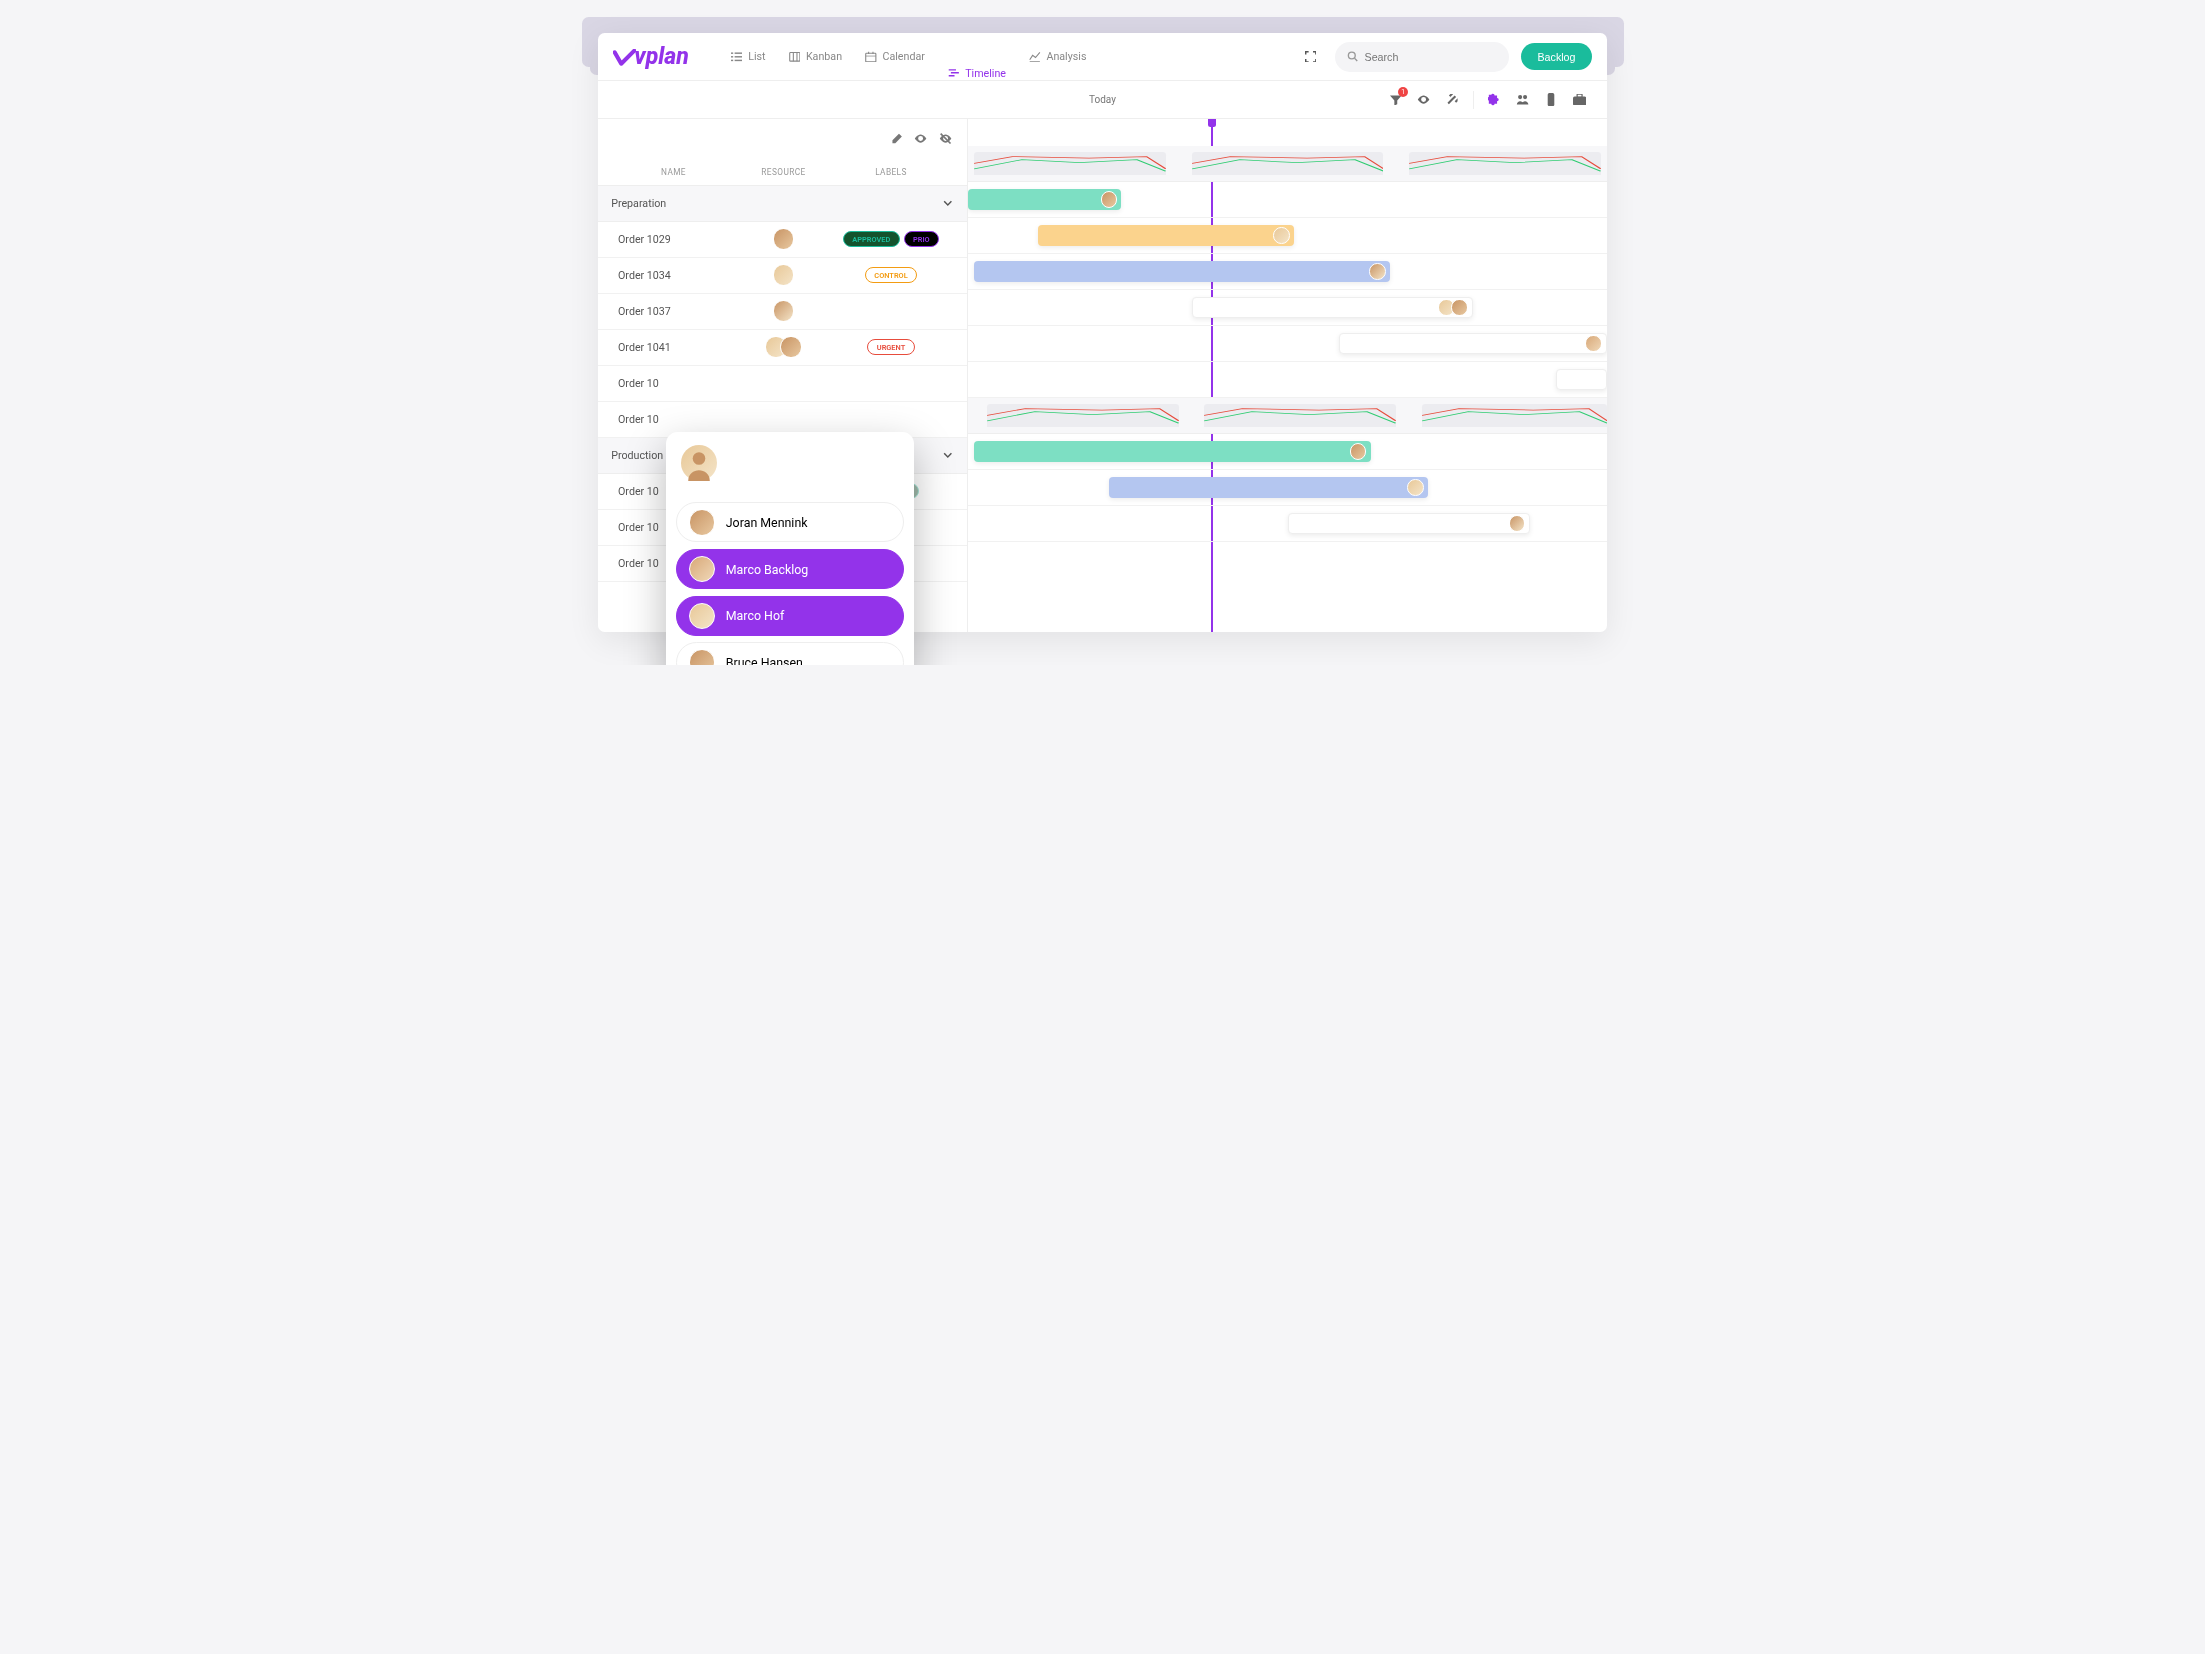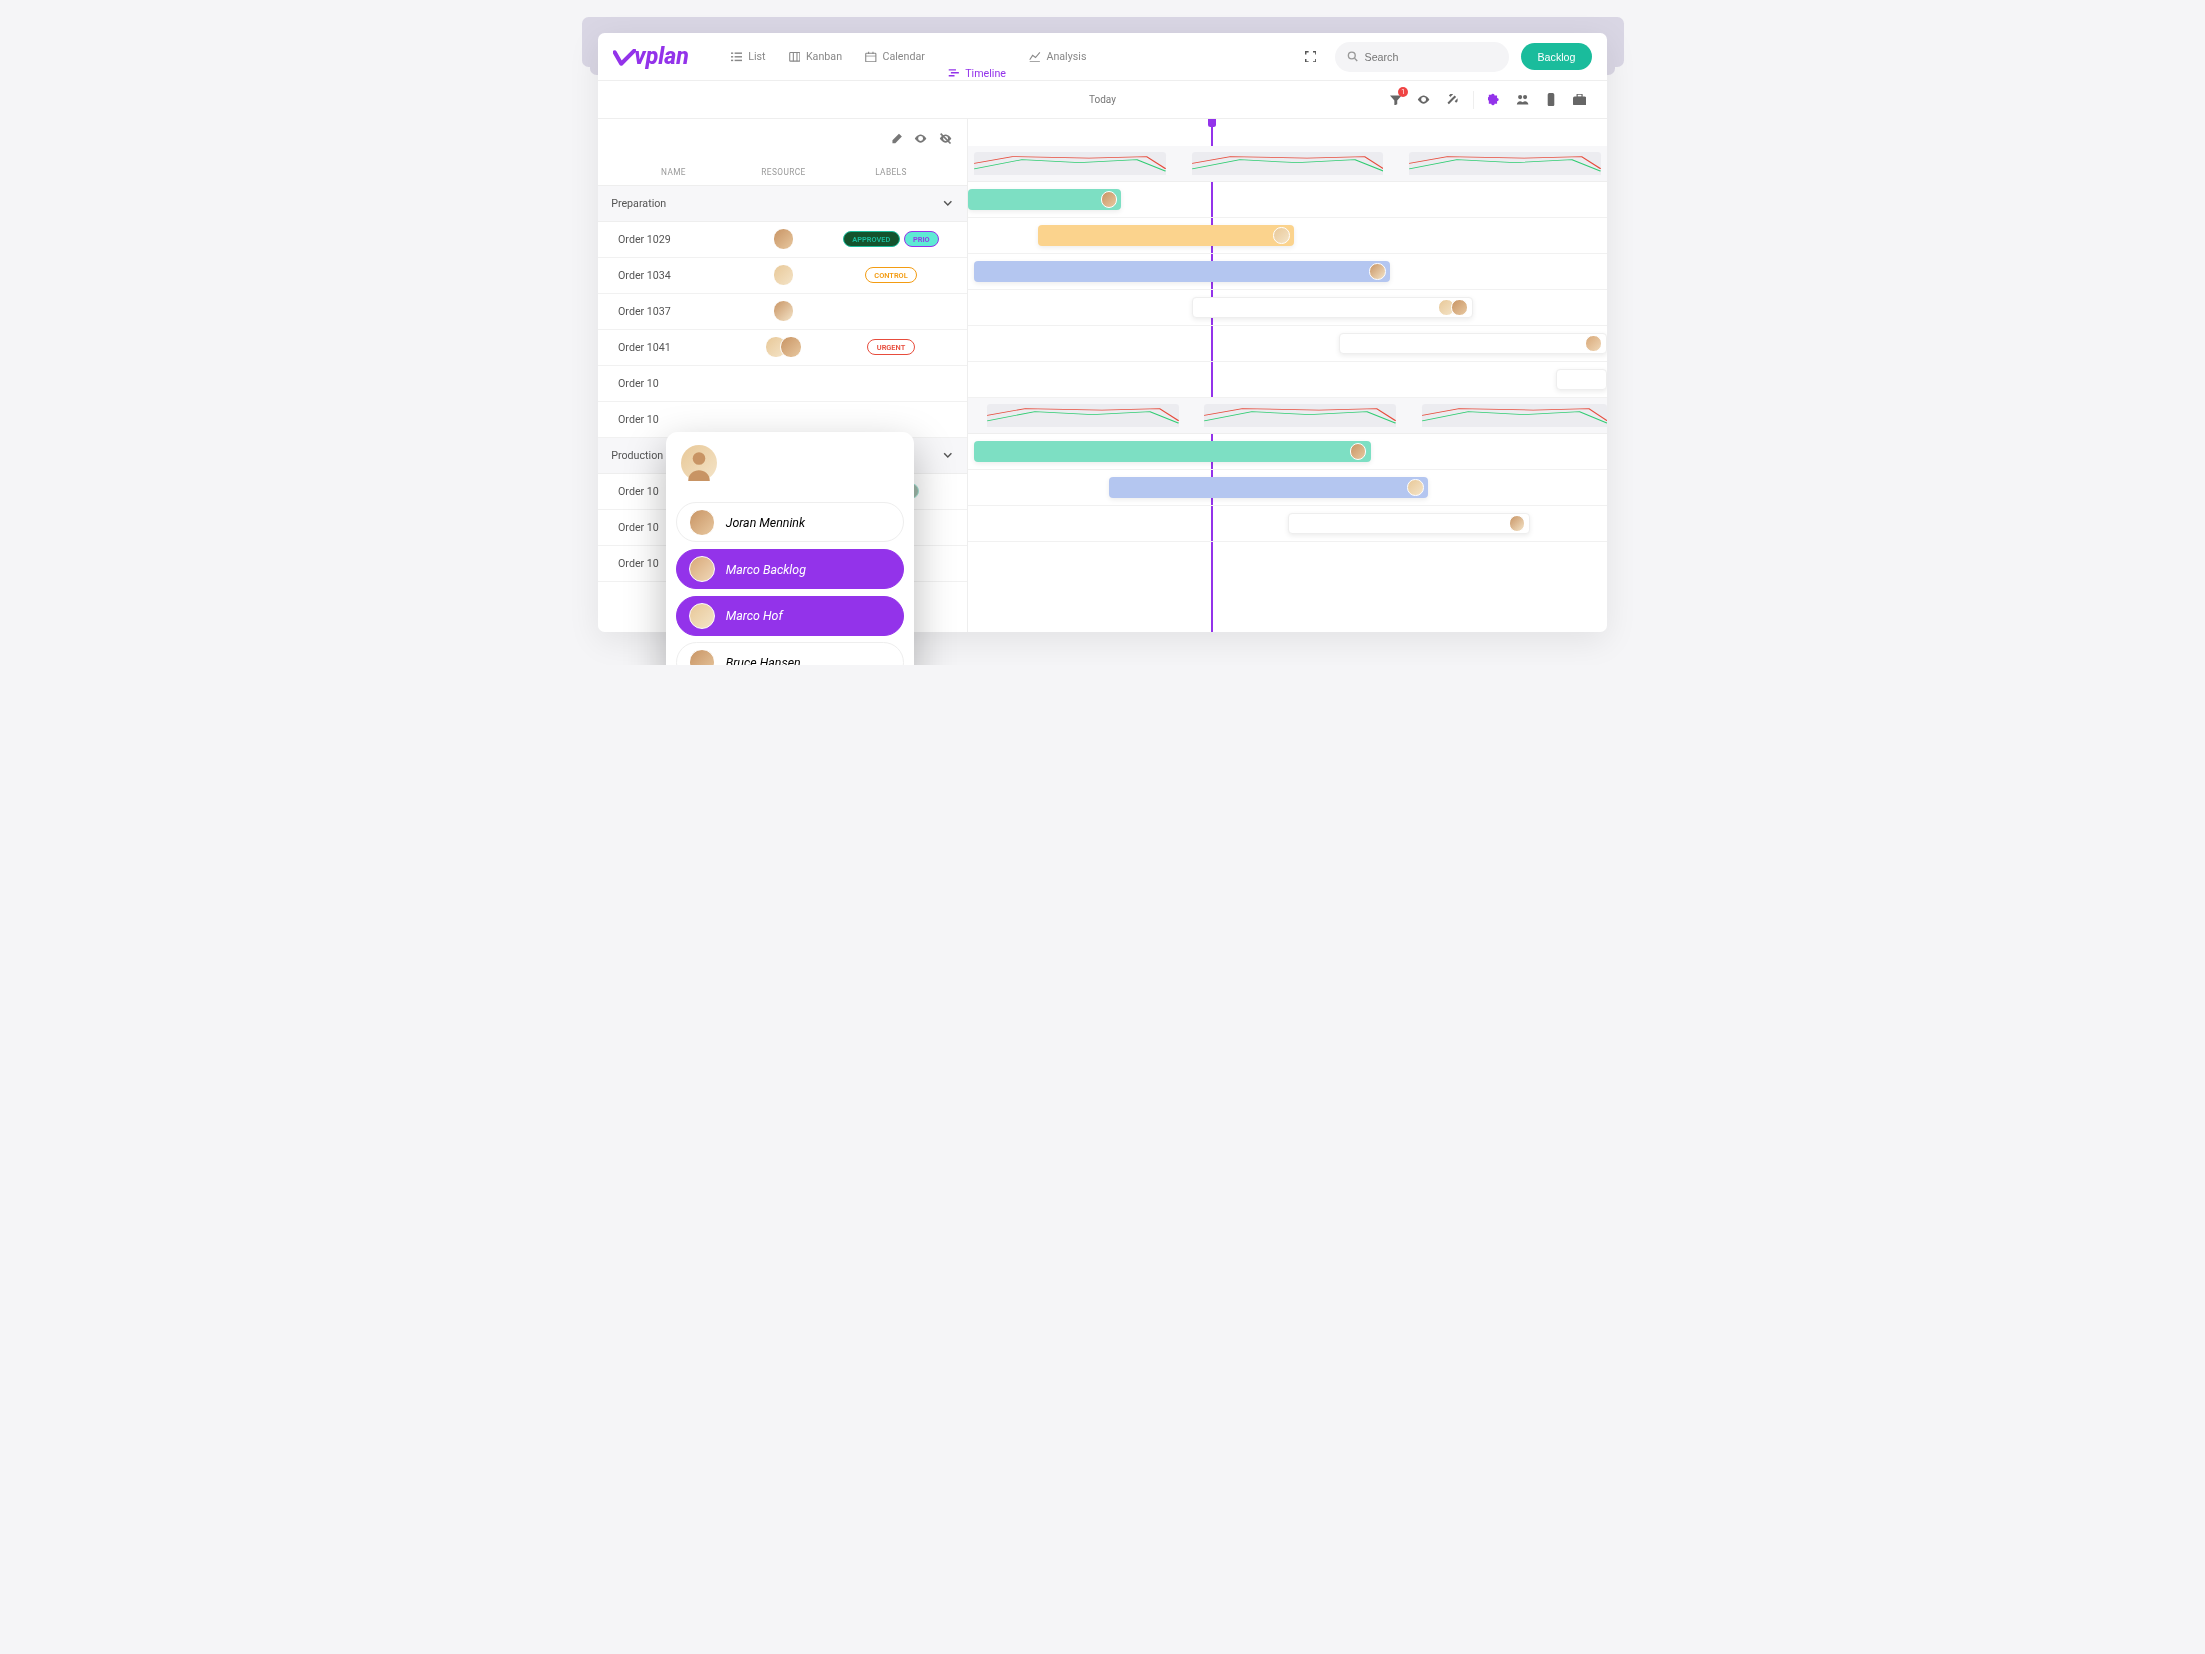--- a/index.html
+++ b/index.html
@@ -41,21 +41,21 @@
 .grp { display: flex; align-items: center; height: 36px; background: #f7f7f9; padding: 0 13.2px; font-size: 10.7px; color: #555; border-bottom: 0.8px solid #eee; }
 .grp .chev { margin-left: auto; }
 .row { display: flex; align-items: center; height: 36px; border-bottom: 0.8px solid #f1f1f1; }
 .row .nm { width: 139px; padding-left: 20px; font-size: 10.7px; color: #555; }
 .row .res { width: 93px; display: flex; justify-content: center; gap: -3.3px; }
 .avatar { width: 21.5px; height: 21.5px; border-radius: 50%; border: 1.7px solid #fff; background: linear-gradient(135deg,#d4a574,#f0d5b0); display: inline-flex; align-items: center; justify-content: center; overflow: hidden; }
 .avatar.a1{background: linear-gradient(135deg,#c89464,#e8c8a0);} .avatar.a2{background: linear-gradient(135deg,#e8c898,#f4e4c8);} .avatar.a3{background: linear-gradient(135deg,#c89464,#f4e4c8);} .avatar.a4{background: linear-gradient(135deg,#d8a878,#f0d8b8);}
 .row .lab { width: 122px; display: flex; gap: 4.1px; justify-content: center; }
 .pill { font-size: 7.4px; font-weight: 600; padding: 2.5px 8.3px; border-radius: 9px; border: 0.8px solid; }
 .pill.approved { color: #1abc9c; border-color: #1abc9c; background: #14532d; }
-.pill.prio { color: #9333ea; border-color: #9333ea; background: #5eead4; }
+.pill.prio { color: #9333ea; border-color: #9333ea; background: #000000; }
 .pill.control { color: #f39c12; border-color: #f39c12; }
 .pill.urgent { color: #e74c3c; border-color: #e74c3c; }
 .right { flex: 1; position: relative; overflow: hidden; }
 .wkheads { display: flex; height: 40px; align-items: center; font-size: 10px; color: #888; border-bottom: 0.8px solid #eee; }
 .wkheads > div { flex: 1; text-align: center; }
 .tl-grp { height: 36px; position: relative; background: #f7f7f9; border-bottom: 0.8px solid #eee; }
 .hump { position: absolute; top: 6.6px; height: 23px; background: #ececf0; border-radius: 3.3px 3.3px 0 0; }
 .hump svg { width: 100%; height: 100%; }
 .tl-row { height: 36px; position: relative; border-bottom: 0.8px solid #f1f1f1; }
 .bar { position: absolute; top: 7.4px; height: 21.5px; border-radius: 4.1px; display: flex; align-items: center; justify-content: flex-end; padding-right: 4.1px; box-shadow: 0 1.7px 5px rgba(0,0,0,.08); }
@@ -63,21 +63,21 @@
 .bar.green { background: #7ddfc3; }
 .bar.orange { background: #fbd38d; }
 .bar.blue { background: #b4c6f0; }
 .bar.white { background: #fff; border: 0.8px solid #eee; }
 .nowline { position: absolute; top: 0; bottom: 0; width: 1.7px; background: #9333ea; left: 38%; pointer-events: none; }
 .nowline::before { content: ''; position: absolute; top: -1.7px; left: -3.3px; width: 8.3px; height: 10px; background: #9333ea; border-radius: 2.5px; }
 
 .popup { position: absolute; top: 399px; left: 68px; width: 248px; background: #fff; border-radius: 11.6px; box-shadow: 0 15px 41px rgba(0,0,0,.28); padding: 13.2px 0 0; z-index: 50; }
 .popup .big-av { width: 36px; height: 36px; border-radius: 50%; margin: 0 0 13.2px 15px; background: linear-gradient(135deg,#e8c898,#f4e4c8); display: flex; align-items: center; justify-content: center; }
 .popup .big-av svg { width: 100%; height: 100%; }
-.plist { padding: 8px 10px; font-style: italic; }
+.plist { padding: 8px 10px; }
 .pitem { display: flex; align-items: center; gap: 10.7px; padding: 5.8px 11.6px; border-radius: 21.5px; margin-bottom: 6.6px; cursor: pointer; border: 0.8px solid #eee; background: #fff; }
 .pitem.sel { background: #9333ea; color: #fff; border-color: #9333ea; }
 .pitem .avatar { width: 26.5px; height: 26.5px; }
 .pitem span { font-size: 12.4px; }
 .psearch { border-top: 0.8px solid #eee; padding: 11.6px 15px; }
 .psearch input { border: none; outline: none; font-size: 12.4px; color: #999; width: 100%; }
 </style>
 </head>
 <body>
 

